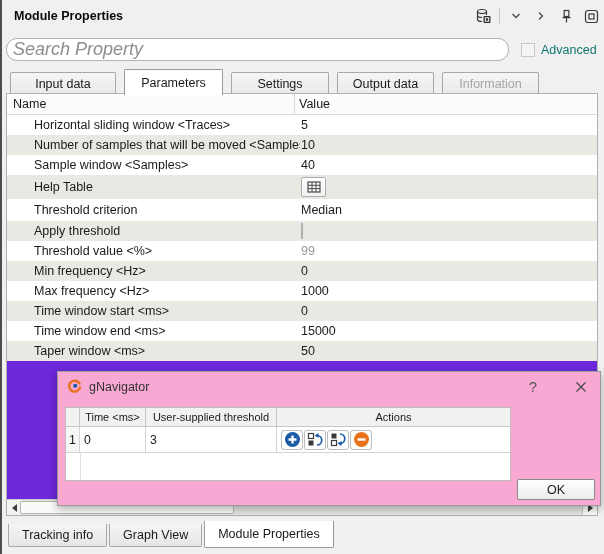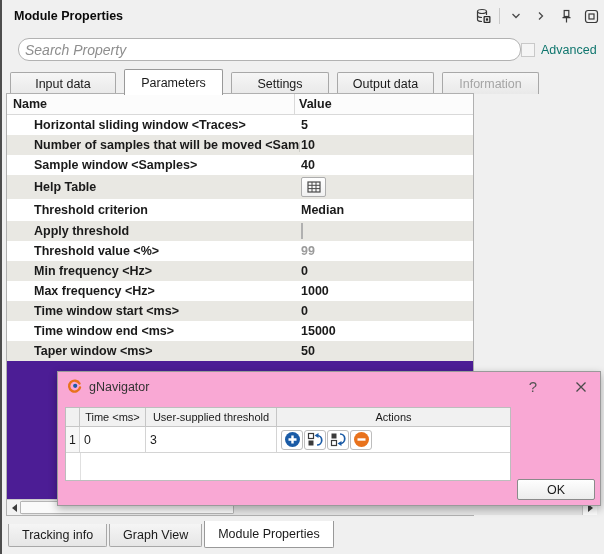--- a/index.html
+++ b/index.html
@@ -9,40 +9,40 @@
   .panel { position:relative; width:604px; height:554px; background:#f0f0f0;
            border-left:2px solid #4d4d4d; overflow:hidden; }
 
   
   .hdr-title { position:absolute; left:12px; top:9px; font-weight:bold; font-size:12.5px; color:#0a0a0a; }
   .hdr-icons { position:absolute; right:4px; top:5px; display:flex; align-items:center; gap:7px; height:22px; }
   .hicon { display:flex; align-items:center; justify-content:center; width:18px; height:18px; cursor:default; }
   .hsep { width:1px; height:16px; background:#c9c9c9; }
 
   
-  .search-input { position:absolute; left:16px; top:38px; width:503px; height:23px;
+  .search-input { position:absolute; left:4px; top:38px; width:503px; height:23px;
                   border:1px solid #b2b2b2; border-radius:11px; background:#fff;
-                  padding:0 6px; font-family:"Liberation Sans",sans-serif; font-size:14px; color:#333; }
+                  padding:0 6px; font-family:"Liberation Sans",sans-serif; font-size:18px; color:#333; }
   .search-input::placeholder { font-style:italic; color:#8e8e8e; }
   .adv-box { position:absolute; left:519px; top:43px; width:14px; height:14px;
              background:#f5f5f5; border:1px solid #c9c9c9; }
   .adv-label { position:absolute; left:539px; top:43px; color:#0f766e; font-size:12.5px; }
 
   
   .tabs-top { position:absolute; left:8px; top:68px; height:26px; display:flex; align-items:flex-end; }
   .ttab { height:22px; margin-right:8px; display:flex; align-items:center; justify-content:center;
           background:linear-gradient(#f6f6f6,#e9e9e9); border:1px solid #a8a8a8; border-bottom:none;
           border-radius:2px 2px 0 0; color:#1a1a1a; position:relative; }
   .ttab.active { height:26px; background:#fff; border-color:#999; z-index:3; margin-bottom:-1px; }
   .ttab.disabled { color:#a5a5a5; }
   .ttab.w1{width:106px}.ttab.w2{width:99px}.ttab.w3{width:98px}.ttab.w4{width:97px}.ttab.w5{width:97px}
 
   
-  .content { position:absolute; left:4px; top:93px; width:468px; height:423px;
-             background:#4c1d95; border:1px solid #b0b0b0; z-index:1;font-weight:bold; }
+  .content { position:absolute; left:4px; top:93px; width:592px; height:423px;
+             background:#6d28d9; border:1px solid #b0b0b0; z-index:1; }
   .col-hdr { position:relative; height:21px; background:#fcfcfc; border-bottom:1px solid #d9d9d9;
              display:flex; align-items:center; }
   .col-hdr .cname { padding-left:6px; width:287px; }
   .col-hdr .cdiv { width:1px; height:21px; background:#d9d9d9; }
   .col-hdr .cvalue { padding-left:4px; }
   .prow { display:flex; align-items:center; height:20px; background:#fff; }
   .prow.alt { background:#e9e8e3; }
   .prow.h24 { height:24px; } .prow.h22 { height:22px; }
   .prow .pname { width:293px; padding-left:27px; overflow:hidden; white-space:nowrap; }
   .prow .pvalue { flex:1; padding-left:1px; white-space:nowrap; }

